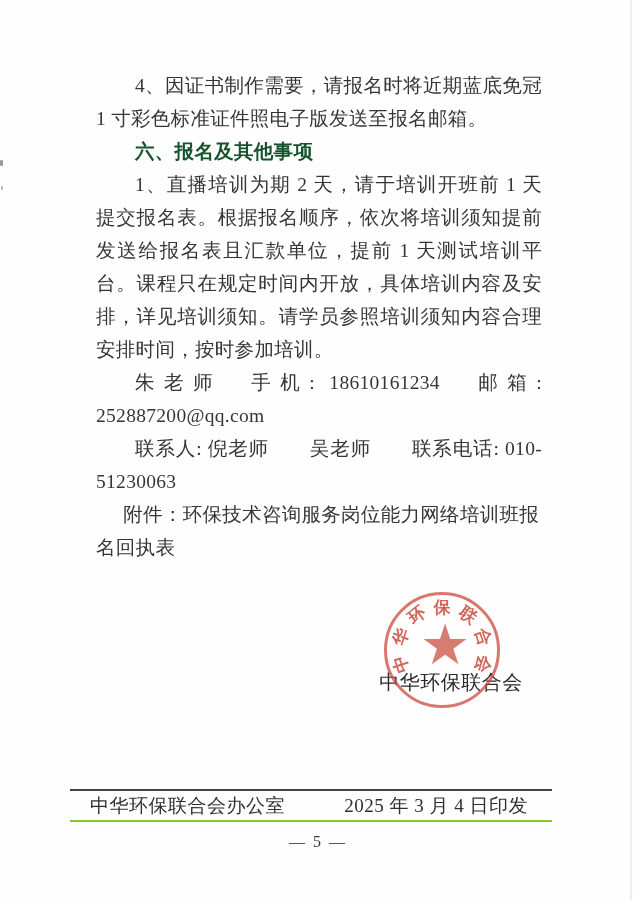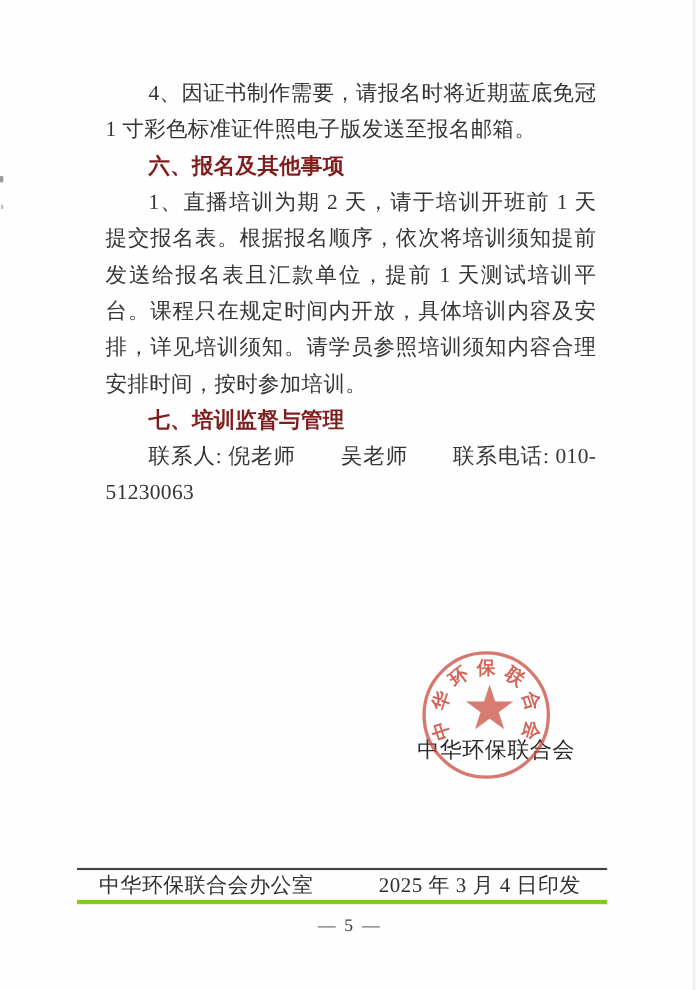--- a/index.html
+++ b/index.html
@@ -20,21 +20,21 @@
   .speck.s2{left:1px;top:186px;width:2px;height:4px;opacity:.7;}
 
   .content{
     position:absolute;left:96px;top:69px;width:446px;
     font-size:19.5px;line-height:33px;
     text-align:justify;text-justify:inter-character;
     letter-spacing:.3px;
   }
   .content p{margin:0;}
   .para{text-indent:2em;}
-  .heading{text-indent:2em;font-weight:bold;color:#7f1d1d;}
+  .heading{text-indent:2em;font-weight:bold;color:#14532d;}
   .attachment{margin-top:46px;text-indent:1.4em;text-align:left;}
 
   .signoff{
     position:absolute;left:368px;top:668px;width:166px;
     text-align:center;font-size:20px;line-height:28px;color:#2b2b2b;
     z-index:2;letter-spacing:.5px;
   }
   .signoff div{white-space:nowrap;}
 
   .seal{
@@ -58,21 +58,21 @@
   .sc0{left:14px;top:69px;transform:translate(-50%,-50%) rotate(-108deg);}
   .sc1{left:14px;top:42px;transform:translate(-50%,-50%) rotate(-72deg);}
   .sc2{left:30px;top:20px;transform:translate(-50%,-50%) rotate(-36deg);}
   .sc3{left:55px;top:12px;transform:translate(-50%,-50%) rotate(0deg);}
   .sc4{left:81px;top:20px;transform:translate(-50%,-50%) rotate(36deg);}
   .sc5{left:96px;top:42px;transform:translate(-50%,-50%) rotate(72deg);}
   .sc6{left:96px;top:69px;transform:translate(-50%,-50%) rotate(108deg);}
 
   .footer-band{
     position:absolute;left:70px;top:789px;width:482px;height:33px;
-    border-top:2px solid #434343;border-bottom:4px solid #84cc16;
+    border-top:2px solid #434343;border-bottom:2px solid #84cc16;
     box-sizing:border-box;
     display:flex;justify-content:space-between;align-items:center;
     padding:0 24px 0 20px;
     font-size:19px;color:#2f2f2f;letter-spacing:.5px;
   }
   .footer-band span{white-space:nowrap;}
   .page-number{
     position:absolute;left:0;top:833px;width:100%;
     text-align:center;font-size:16px;color:#3a3a3a;letter-spacing:2px;
   }
@@ -83,22 +83,23 @@
 <div class="page">
 
   <div class="edge-shadow"></div>
   <div class="speck s1"></div>
   <div class="speck s2"></div>
 
   <div class="content">
     <p class="para">4、因证书制作需要，请报名时将近期蓝底免冠 1 寸彩色标准证件照电子版发送至报名邮箱。</p>
     <p class="heading">六、报名及其他事项</p>
     <p class="para">1、直播培训为期 2 天，请于培训开班前 1 天提交报名表。根据报名顺序，依次将培训须知提前发送给报名表且汇款单位，提前 1 天测试培训平台。课程只在规定时间内开放，具体培训内容及安排，详见培训须知。请学员参照培训须知内容合理安排时间，按时参加培训。</p>
-    <p class="heading">七、培训监督与管理</p>
+    <p class="para">朱老师　手机: 18610161234　邮箱: 252887200@qq.com</p>
     <p class="para">联系人: 倪老师　　吴老师　　联系电话: 010-51230063</p>
+    <p class="attachment">附件：环保技术咨询服务岗位能力网络培训班报名回执表</p>
   </div>
 
   <div class="signoff">
     <div>中华环保联合会</div>
   </div>
 
   <div class="seal">
     <span class="star">★</span>
     <span class="sc sc0">中</span>
     <span class="sc sc1">华</span>

